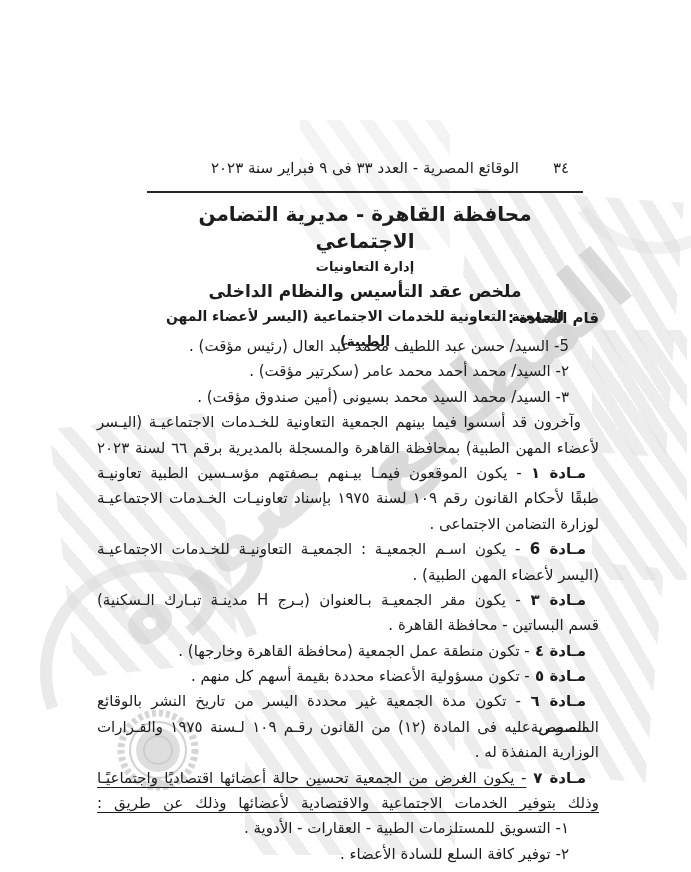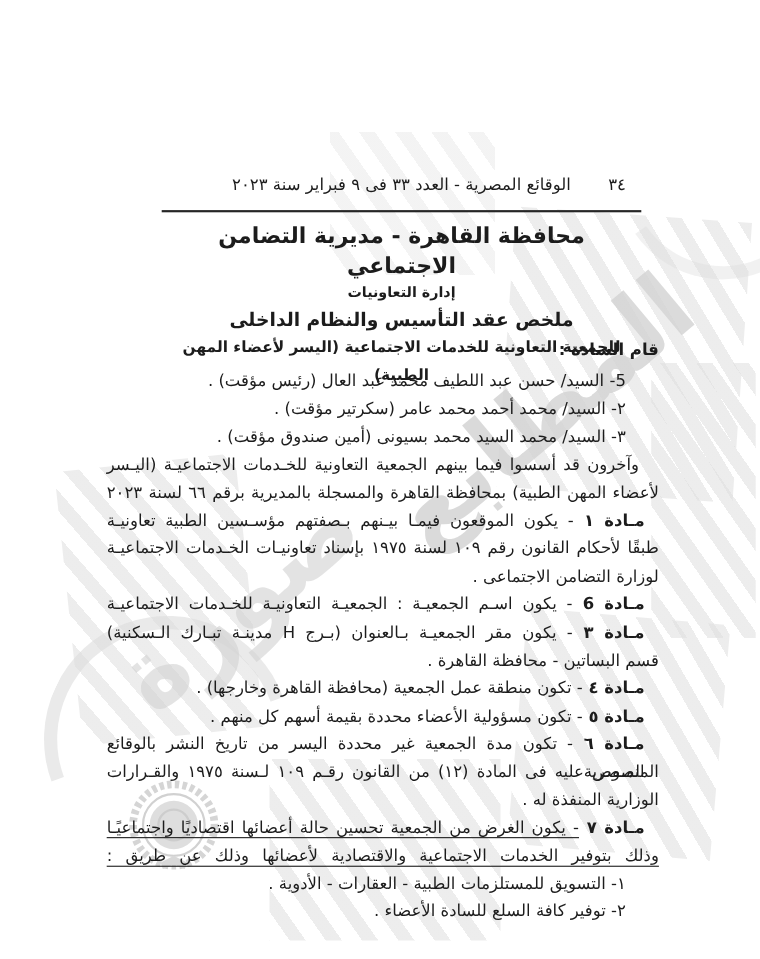--- a/index.html
+++ b/index.html
@@ -108,20 +108,21 @@
     <div class="doc">
         <div class="line item"><span>5- السيد/ حسن عبد اللطيف محمد عبد العال (رئيس مؤقت) .</span></div>
         <div class="line item"><span>٢- السيد/ محمد أحمد محمد عامر (سكرتير مؤقت) .</span></div>
         <div class="line item"><span>٣- السيد/ محمد السيد محمد بسيونى (أمين صندوق مؤقت) .</span></div>
         <div class="line pfirst j"><span>وآخرون قد أسسوا فيما بينهم الجمعية التعاونية للخـدمات الاجتماعيـة (اليـسر</span></div>
         <div class="line j"><span>لأعضاء المهن الطبية) بمحافظة القاهرة والمسجلة بالمديرية برقم ٦٦ لسنة ٢٠٢٣</span></div>
         <div class="line afirst j"><b>مـادة ١ </b><span>- يكون الموقعون فيمـا بيـنهم بـصفتهم مؤسـسين الطبية تعاونيـة</span></div>
         <div class="line j"><span>طبقًا لأحكام القانون رقم ١٠٩ لسنة ١٩٧٥ بإسناد تعاونيـات الخـدمات الاجتماعيـة</span></div>
         <div class="line "><span>لوزارة التضامن الاجتماعى .</span></div>
         <div class="line afirst j"><b>مـادة 6 </b><span>- يكون اسـم الجمعيـة : الجمعيـة التعاونيـة للخـدمات الاجتماعيـة</span></div>
+        <div class="line "><span>(اليسر لأعضاء المهن الطبية) .</span></div>
         <div class="line afirst j"><b>مـادة ٣ </b><span>- يكون مقر الجمعيـة بـالعنوان (بـرج H مدينـة تبـارك الـسكنية)</span></div>
         <div class="line "><span>قسم البساتين - محافظة القاهرة .</span></div>
         <div class="line afirst"><b>مـادة ٤ </b><span>- تكون منطقة عمل الجمعية (محافظة القاهرة وخارجها) .</span></div>
         <div class="line afirst"><b>مـادة ٥ </b><span>- تكون مسؤولية الأعضاء محددة بقيمة أسهم كل منهم .</span></div>
         <div class="line afirst j"><b>مـادة ٦ </b><span>- تكون مدة الجمعية غير محددة اليسر من تاريخ النشر بالوقائع المـصرية</span></div>
         <div class="line j"><span>المنصوص عليه فى المادة (١٢) من القانون رقـم ١٠٩ لـسنة ١٩٧٥ والقـرارات</span></div>
         <div class="line "><span>الوزارية المنفذة له .</span></div>
         <div class="line afirst j"><b>مـادة ٧ </b><span class="u">- يكون الغرض من الجمعية تحسين حالة أعضائها اقتصاديًا واجتماعيًـا</span></div>
         <div class="line j"><span class="u">وذلك بتوفير الخدمات الاجتماعية والاقتصادية لأعضائها وذلك عن طريق :</span></div>
         <div class="line item"><span>١- التسويق للمستلزمات الطبية - العقارات - الأدوية .</span></div>

